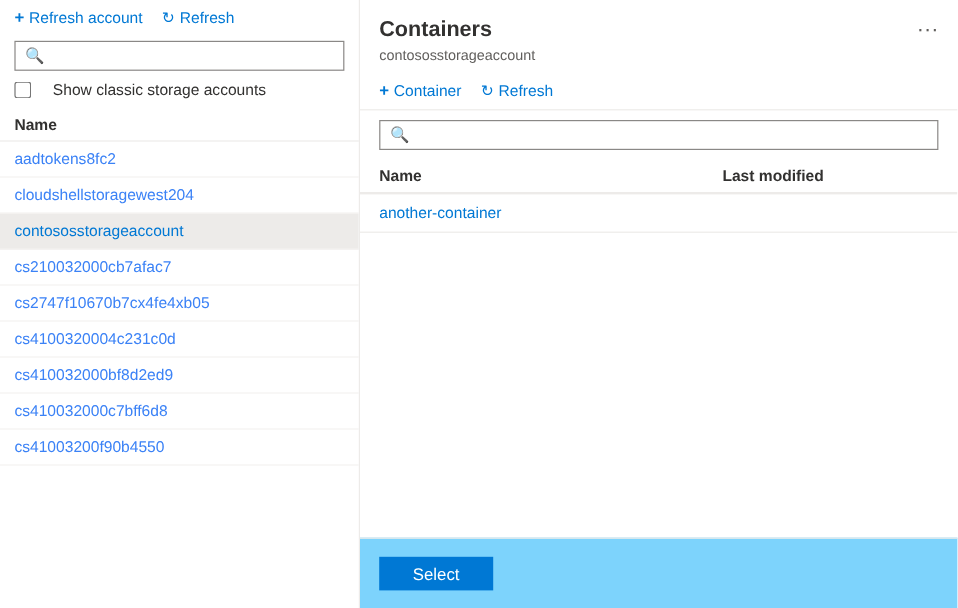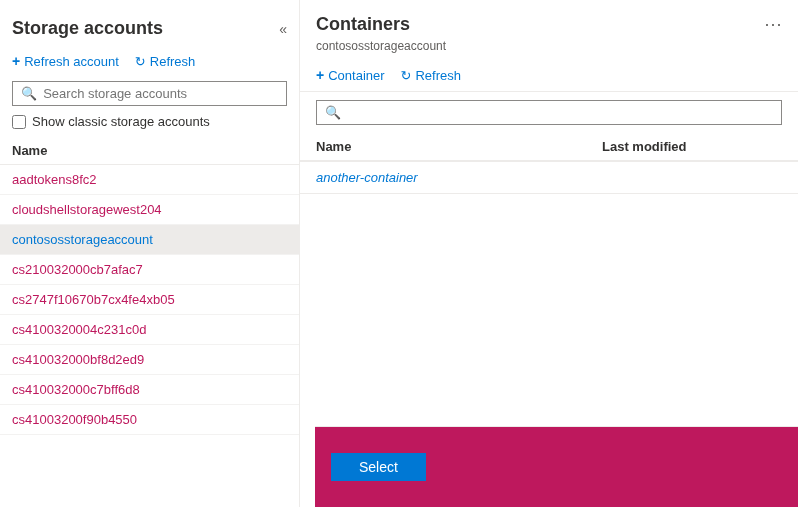--- a/index.html
+++ b/index.html
@@ -78,21 +78,21 @@
       font-size: 13px;
       color: #323130;
       width: 100%;
       background: transparent;
     }
 
     .checkbox-row {
       margin: 4px 12px 8px 12px;
       display: flex;
       align-items: center;
-      gap: 6px;
+      gap: 18px;
     }
 
     .checkbox-row input[type="checkbox"] {
       width: 14px;
       height: 14px;
     }
 
     .list-header {
       padding: 6px 12px;
       font-weight: 600;
@@ -102,21 +102,21 @@
     }
 
     .storage-list {
       overflow-y: auto;
       flex: 1;
     }
 
     .storage-item {
       padding: 7px 12px;
       cursor: pointer;
-      color: #be185d;
+      color: #3b82f6;
       font-size: 13px;
       border-bottom: 1px solid #f3f2f1;
     }
     .storage-item.selected { background: #edebe9; color: #0078d4; }
 
     
     .storage-list::-webkit-scrollbar { width: 6px; }
     .storage-list::-webkit-scrollbar-thumb { background: #c8c6c4; border-radius: 3px; }
 
     
@@ -196,38 +196,37 @@
       font-size: 13px;
       color: #323130;
     }
 
     .table-row {
       display: grid;
       grid-template-columns: 1fr 180px;
       padding: 8px 16px;
       border-bottom: 1px solid #edebe9;
       cursor: pointer;
-      font-style: italic;
     }
     .table-row.selected { background: #edebe9; }
 
     .table-cell {
       font-size: 13px;
       color: #323130;
     }
 
     .table-cell.name-cell { color: #0078d4; }
 
     .bottom-bar {
       position: absolute;
       bottom: 0;
-      left: 15px;
+      left: 0;
       right: 0;
-      padding: 26px 16px;
-      background: #be185d;
+      padding: 15px 16px;
+      background: #7dd3fc;
       border-top: 1px solid #edebe9;
       display: flex;
       align-items: center;
     }
 
     .select-btn {
       background: #0078d4;
       color: #fff;
       border: none;
       padding: 6px 28px;
@@ -237,39 +236,34 @@
     }
 
     
     .icon-search { color: #605e5c; font-size: 13px; }
     .icon-plus { font-size: 14px; font-weight: 700; }
   </style>
 </head>
 <body>
 
 <div class="left-panel">
-  <div class="left-header">
-    <span class="left-header-title">Storage accounts</span>
-    <span class="collapse-icon">«</span>
-  </div>
 
   <div class="left-toolbar">
     <button class="btn-link">
       <span class="icon-plus">+</span>
       <span>Refresh account</span>
     </button>
     <button class="btn-link">
       <span style="font-size:13px;">↻</span>
       <span>Refresh</span>
     </button>
   </div>
 
   <div class="search-box">
     <span class="icon-search">🔍</span>
-    <input type="text" placeholder="Search storage accounts" style="">
   </div>
 
   <div class="checkbox-row">
     <input type="checkbox" style="">
     <label>Show classic storage accounts</label>
   </div>
 
   <div class="list-header">Name</div>
 
   <div class="storage-list">

